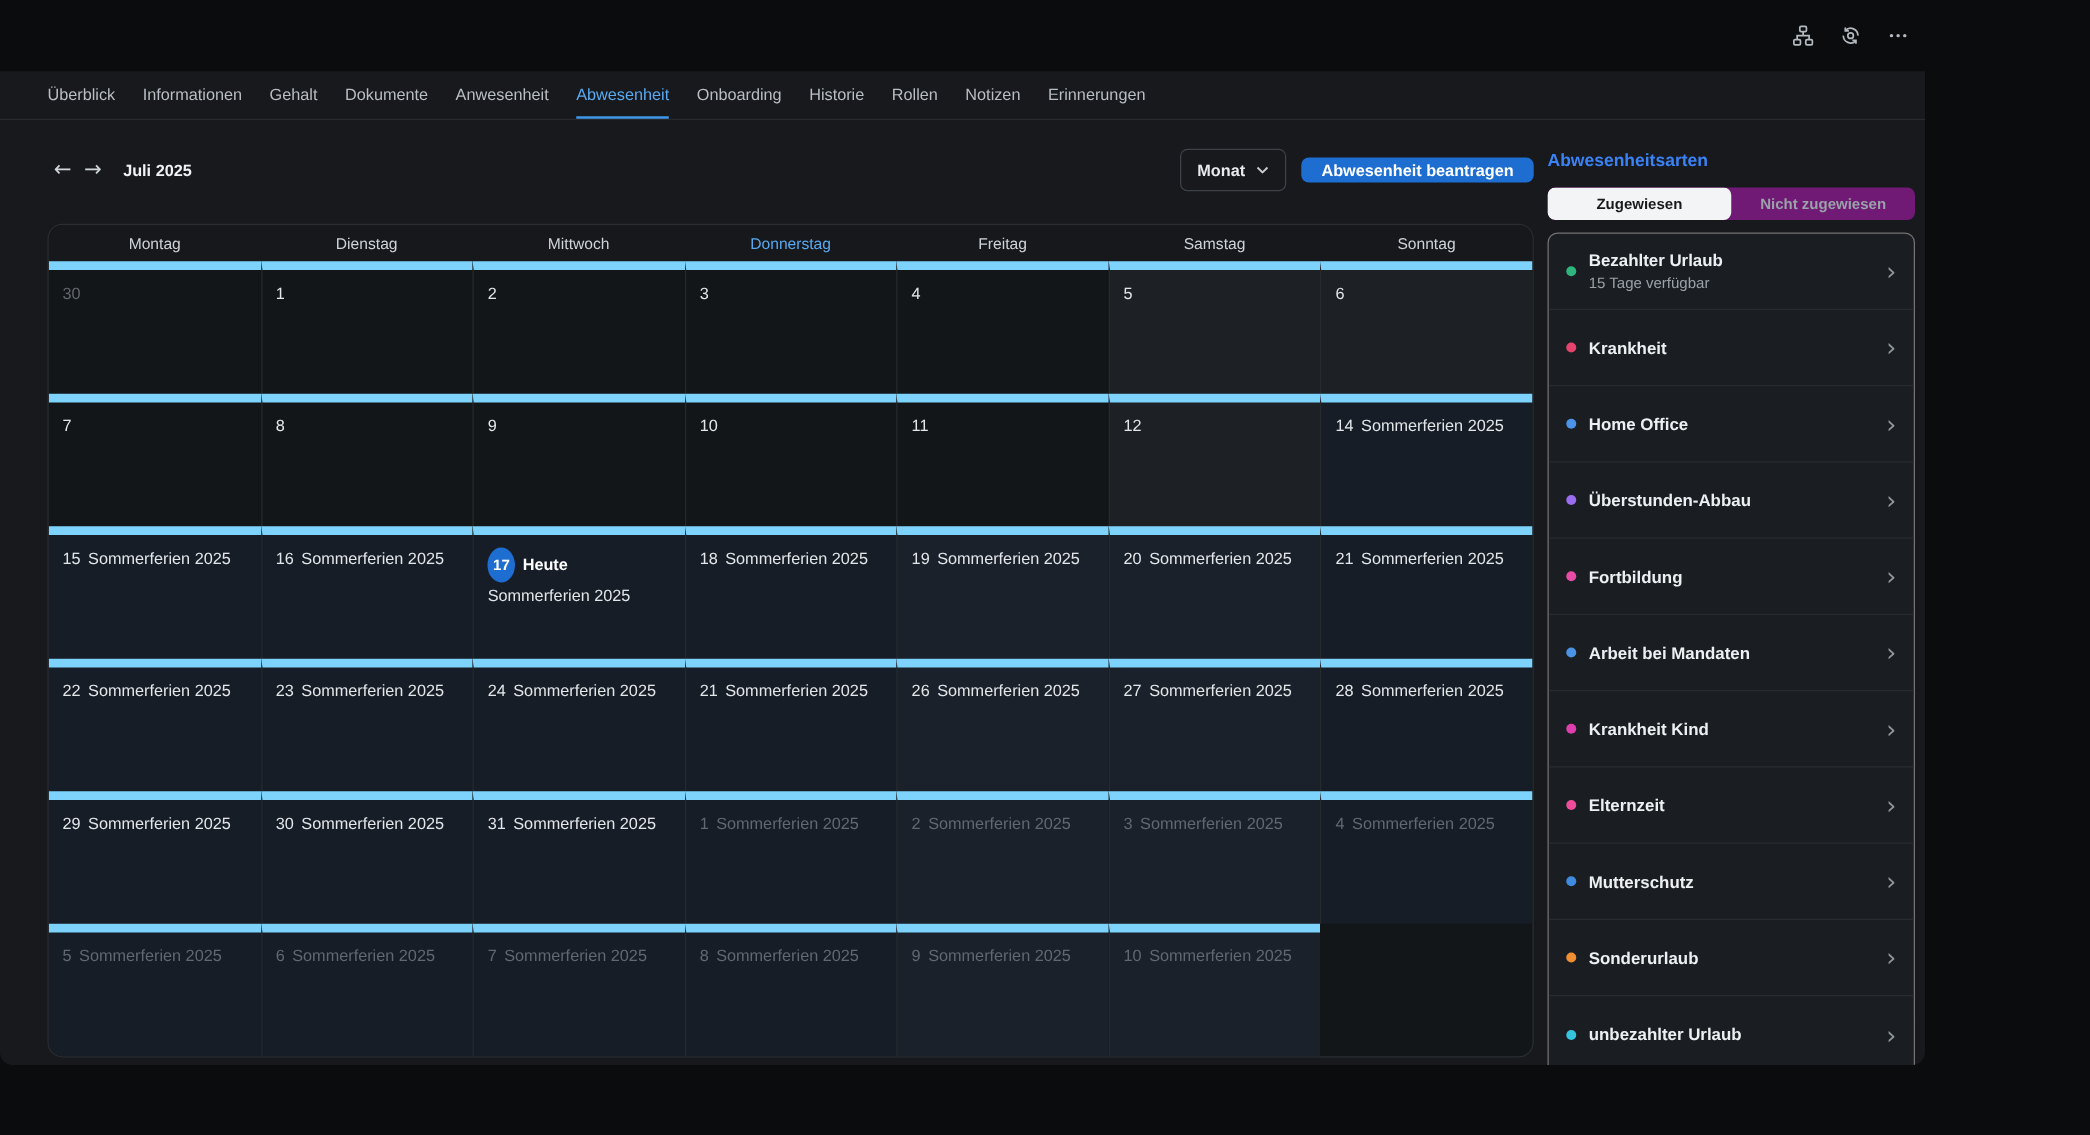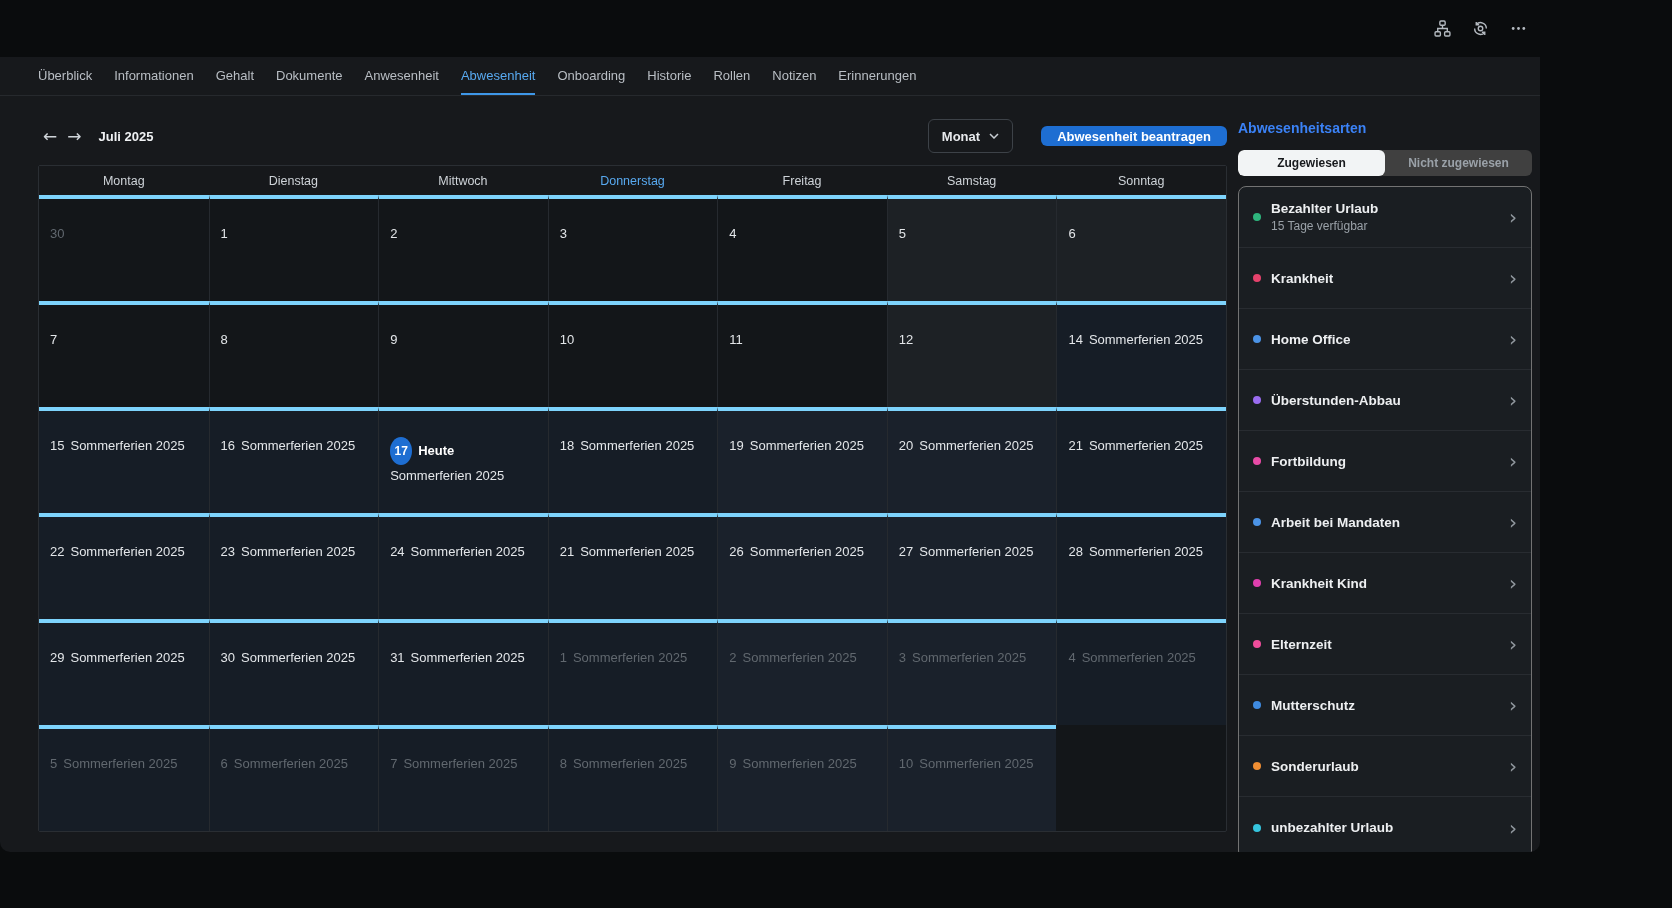--- a/index.html
+++ b/index.html
@@ -19,48 +19,48 @@
   .tab{color:#b9bec4;font-size:13px;cursor:pointer;display:flex;align-items:center;border-bottom:2px solid transparent;padding-top:1px;white-space:nowrap}
   .tab.active{color:#58a9f0;border-bottom-color:#3e97e8}
 
   .main-wrap{display:flex;padding-left:38px}
   .left-col{width:1189px;flex:none}
 
   
   .toolbar{display:flex;align-items:center;margin-top:22px;height:36px}
   .nav-arrow{background:none;border:none;color:#cfd4d9;font-size:17px;cursor:pointer;padding:0 5px;line-height:1;font-family:"DejaVu Sans",sans-serif}
   .month-label{font-size:13px;font-weight:700;color:#f0f2f4;margin-left:12px}
-  .toolbar-right{margin-left:auto;display:flex;gap:28px;align-items:center}
+  .toolbar-right{margin-left:auto;display:flex;gap:12px;align-items:center}
   .dropdown{display:flex;align-items:center;gap:9px;background:#17191c;border:1px solid #3d4248;border-radius:6px;height:34px;padding:0 13px;color:#e8eaed;font-size:13px;font-weight:600;cursor:pointer}
   .btn-primary{background:#1e6ed2;color:#fff;border:none;border-radius:6px;height:20px;padding:0 16px;font-size:13px;font-weight:600;cursor:pointer}
 
   
-  .calendar{margin-top:11px;border:1px solid #2a2e33;border-radius:2px;overflow:hidden;background:#131619}
+  .calendar{margin-top:25px;border:1px solid #2a2e33;border-radius:12px;overflow:hidden;background:#131619}
   .cal-head{display:grid;grid-template-columns:repeat(7,1fr);height:29px;background:#16181b}
   .wd{display:flex;align-items:center;justify-content:center;font-size:12.5px;color:#ced3d8}
   .wd.hl{color:#58a9f0}
   .cal-grid{display:grid;grid-template-columns:repeat(7,1fr);grid-auto-rows:106px}
-  .cell{border-top:4px solid #7dd3fc;border-left:1px solid #262a2f;background:#131619;padding:26px 11px;font-size:13px;color:#e3e6e9;overflow:hidden;cursor:pointer}
+  .cell{border-top:7px solid #7dd3fc;border-left:1px solid #262a2f;background:#131619;padding:10px 11px;font-size:13px;color:#e3e6e9;overflow:hidden;cursor:pointer}
   .cell:nth-child(7n+1){border-left:none}
   .cell.wkend{background:#1d2125}
   .cell.hol{background:#161d26}
   .cell.hol.wkend{background:#1a212b}
   .cell.hatch{background:repeating-linear-gradient(45deg,#1d2632 0px,#1d2632 2px,#141a22 2px,#141a22 7px)}
   .cell.muted,.cell.muted .dnum,.cell.muted .evt{color:#61686f}
   .dline{display:flex;align-items:center;gap:6px;flex-wrap:wrap;line-height:1.35}
   .dnum{font-weight:400}
   .evt{font-size:13px}
   .today-badge{width:22px;height:28px;border-radius:50%;background:#1e6ed2;color:#fff;display:inline-flex;align-items:center;justify-content:center;font-size:12px;font-weight:700;flex:none}
   .today-lbl{font-weight:700;color:#fff}
   .evt-block{margin-top:3px}
 
   
   .sidebar{width:294px;margin-left:11px;flex:none}
   .sb-title{margin-top:24px;font-size:14px;font-weight:700;color:#3b82f6}
-  .seg{margin-top:14px;display:flex;height:26px;border-radius:6px;overflow:hidden;background:#404040}
+  .seg{margin-top:14px;display:flex;height:26px;border-radius:6px;overflow:hidden;background:#701a75}
   .seg-btn{flex:1;display:flex;align-items:center;justify-content:center;font-size:12px;font-weight:600;color:#9aa1a8;cursor:pointer}
   .seg-btn.on{background:#f2f4f5;color:#17191c;border-radius:6px}
   .type-list{margin-top:10px;border:1px solid #737373;border-radius:8px;background:#1a1e22;overflow:hidden}
   .type-row{display:flex;align-items:center;padding:0 14px;min-height:61px;border-bottom:1px solid #282c31;cursor:pointer}
   .type-row:last-child{border-bottom:none}
   .dot{width:8px;height:8px;border-radius:50%;margin-right:10px;flex:none}
   .tcol{display:flex;flex-direction:column;justify-content:center}
   .tlabel{font-size:13.5px;font-weight:700;color:#edeff1}
   .tsub{font-size:12px;color:#9aa1a8;margin-top:3px}
   .chev{margin-left:auto;color:#90979e;font-size:20px;line-height:1;font-family:"DejaVu Sans",sans-serif}

